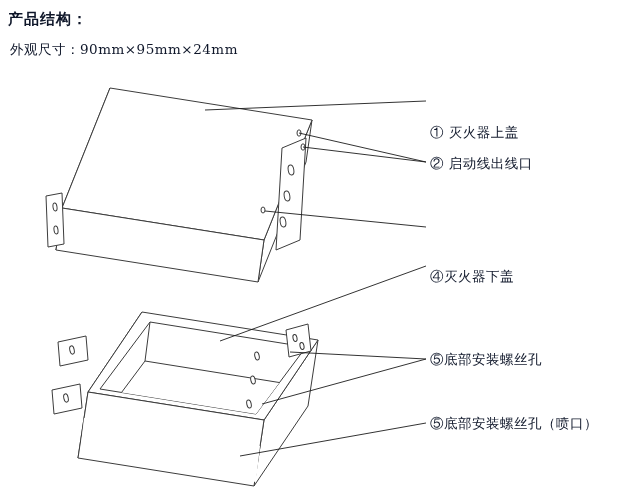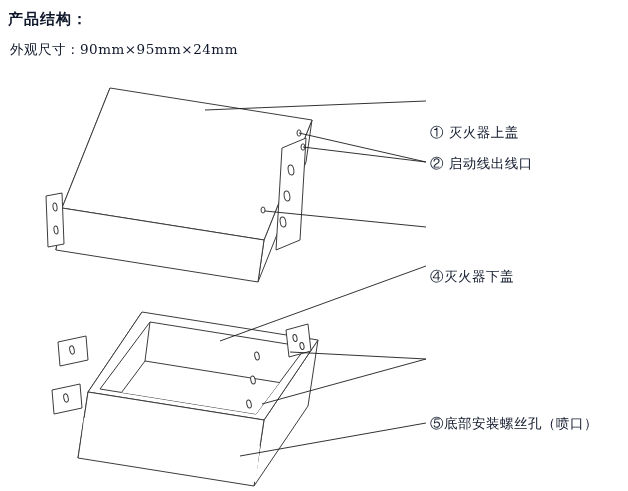--- a/index.html
+++ b/index.html
@@ -113,15 +113,16 @@
       <line x1="220" y1="341" x2="426" y2="266"></line>
       <line x1="290" y1="352" x2="426" y2="359"></line>
       <line x1="262" y1="404" x2="426" y2="359"></line>
       <line x1="240" y1="456" x2="426" y2="423"></line>
     </g>
   </svg>
 
   <div class="callout" id="c1">① 灭火器上盖</div>
   <div class="callout" id="c2">② 启动线出线口</div>
   <div class="callout" id="c4">④灭火器下盖</div>
+  <div class="callout" id="c5">⑤底部安装螺丝孔</div>
   <div class="callout" id="c6">⑤底部安装螺丝孔（喷口）</div>
 
 </div>
 
 </body></html>

